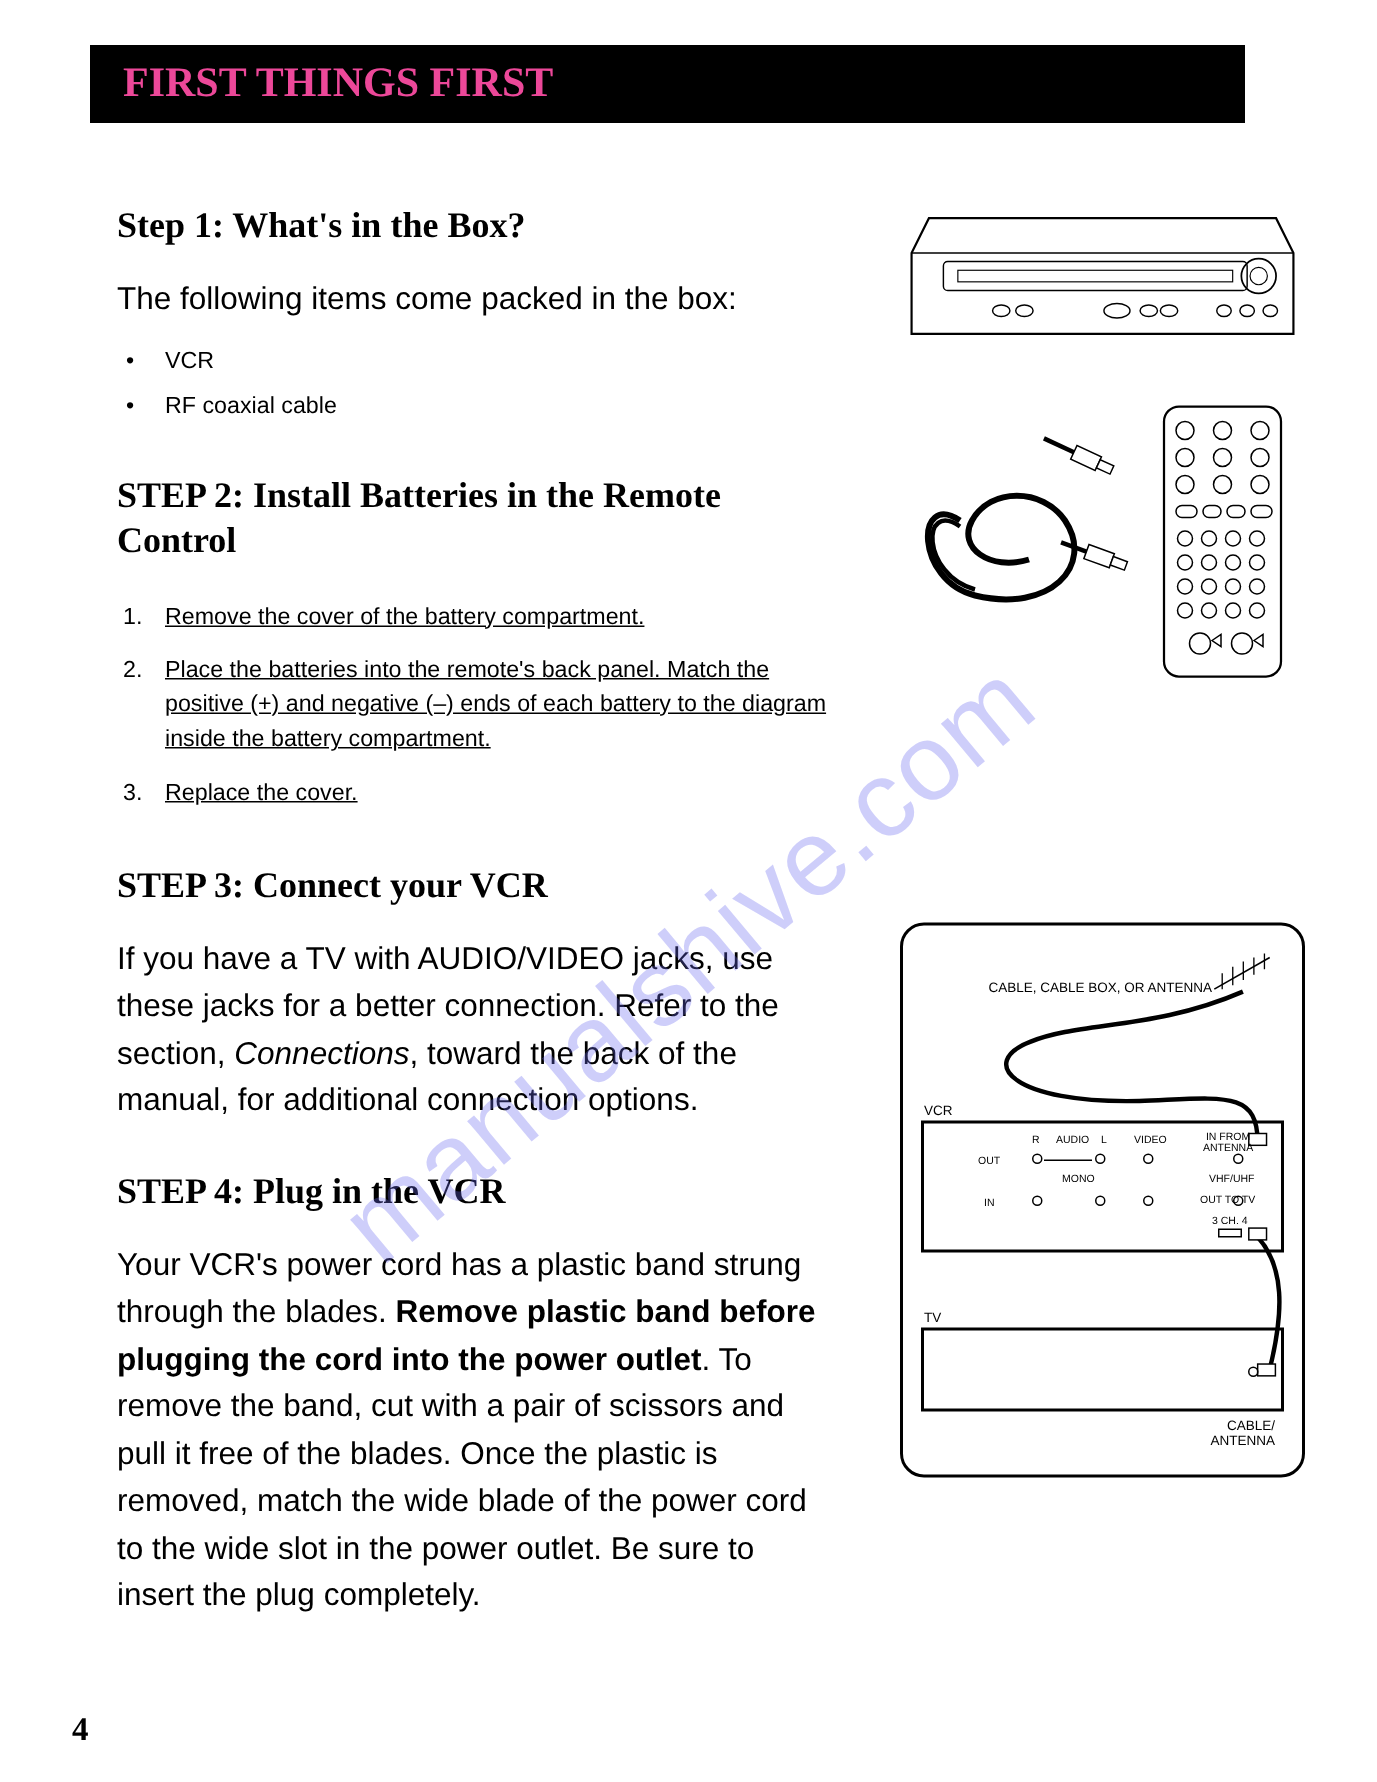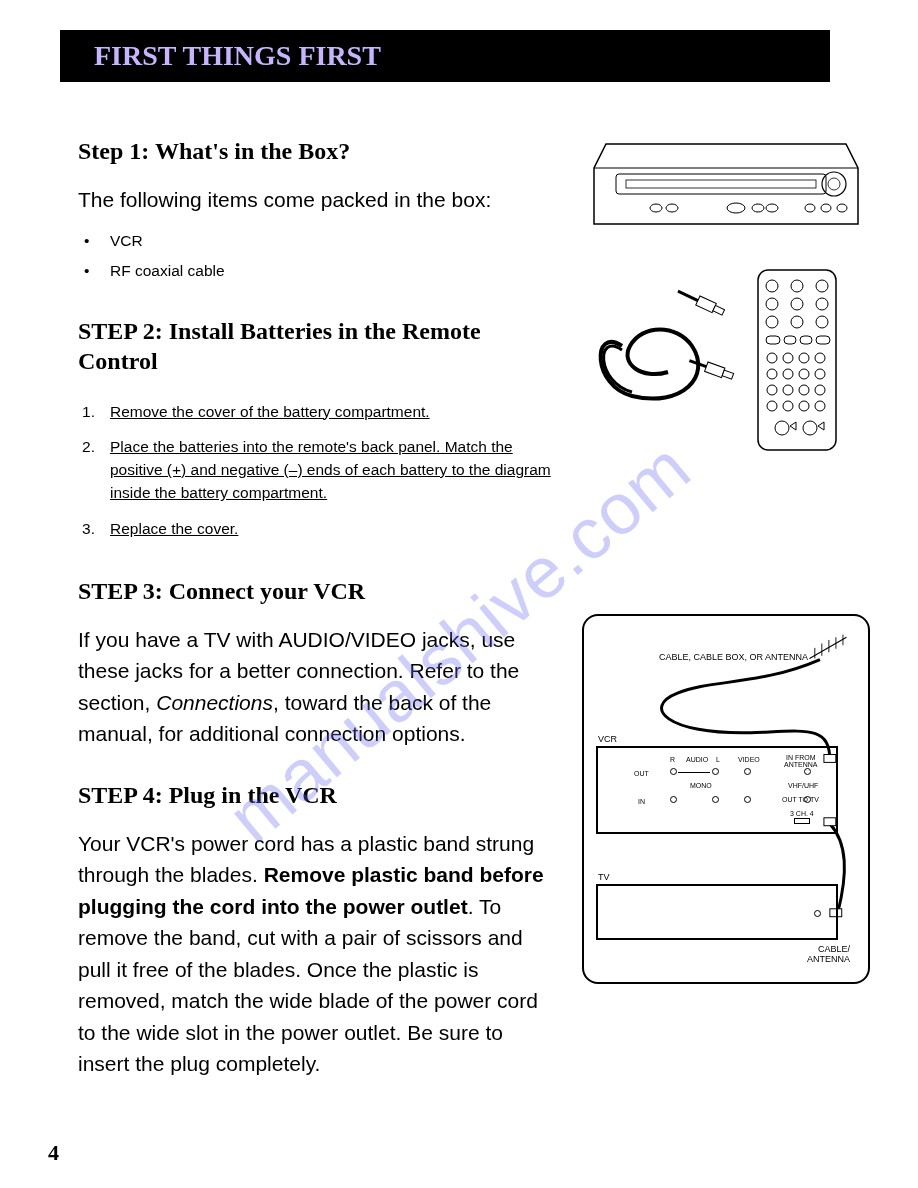--- a/index.html
+++ b/index.html
@@ -11,31 +11,31 @@
     font-family: "Helvetica Neue", Arial, sans-serif;
     color: #000;
   }
   .page {
     position: absolute;
     left: 0; top: 0; width: 918px; height: 1188px;
     padding: 30px 48px 30px 60px;
   }
   .banner {
     background: #000;
-    color: #c4b5fd;
+    color: #ec4899;
     font-family: Georgia, "Times New Roman", serif;
     font-weight: 700;
     font-size: 28px;
-    padding: 10px 34px;
+    padding: 10px 22px;
     margin-bottom: 48px;
     width: 770px;
   }
   .columns {
     display: flex;
-    gap: 22px;
+    gap: 40px;
   }
   .colL { flex: 0 0 500px; padding-left: 18px; }
   .colR { flex: 1; position: relative; }
   h2.step {
     font-family: Georgia, "Times New Roman", serif;
     font-weight: 700;
     font-size: 24px;
     margin: 6px 0 18px 0;
     line-height: 1.25;
   }

